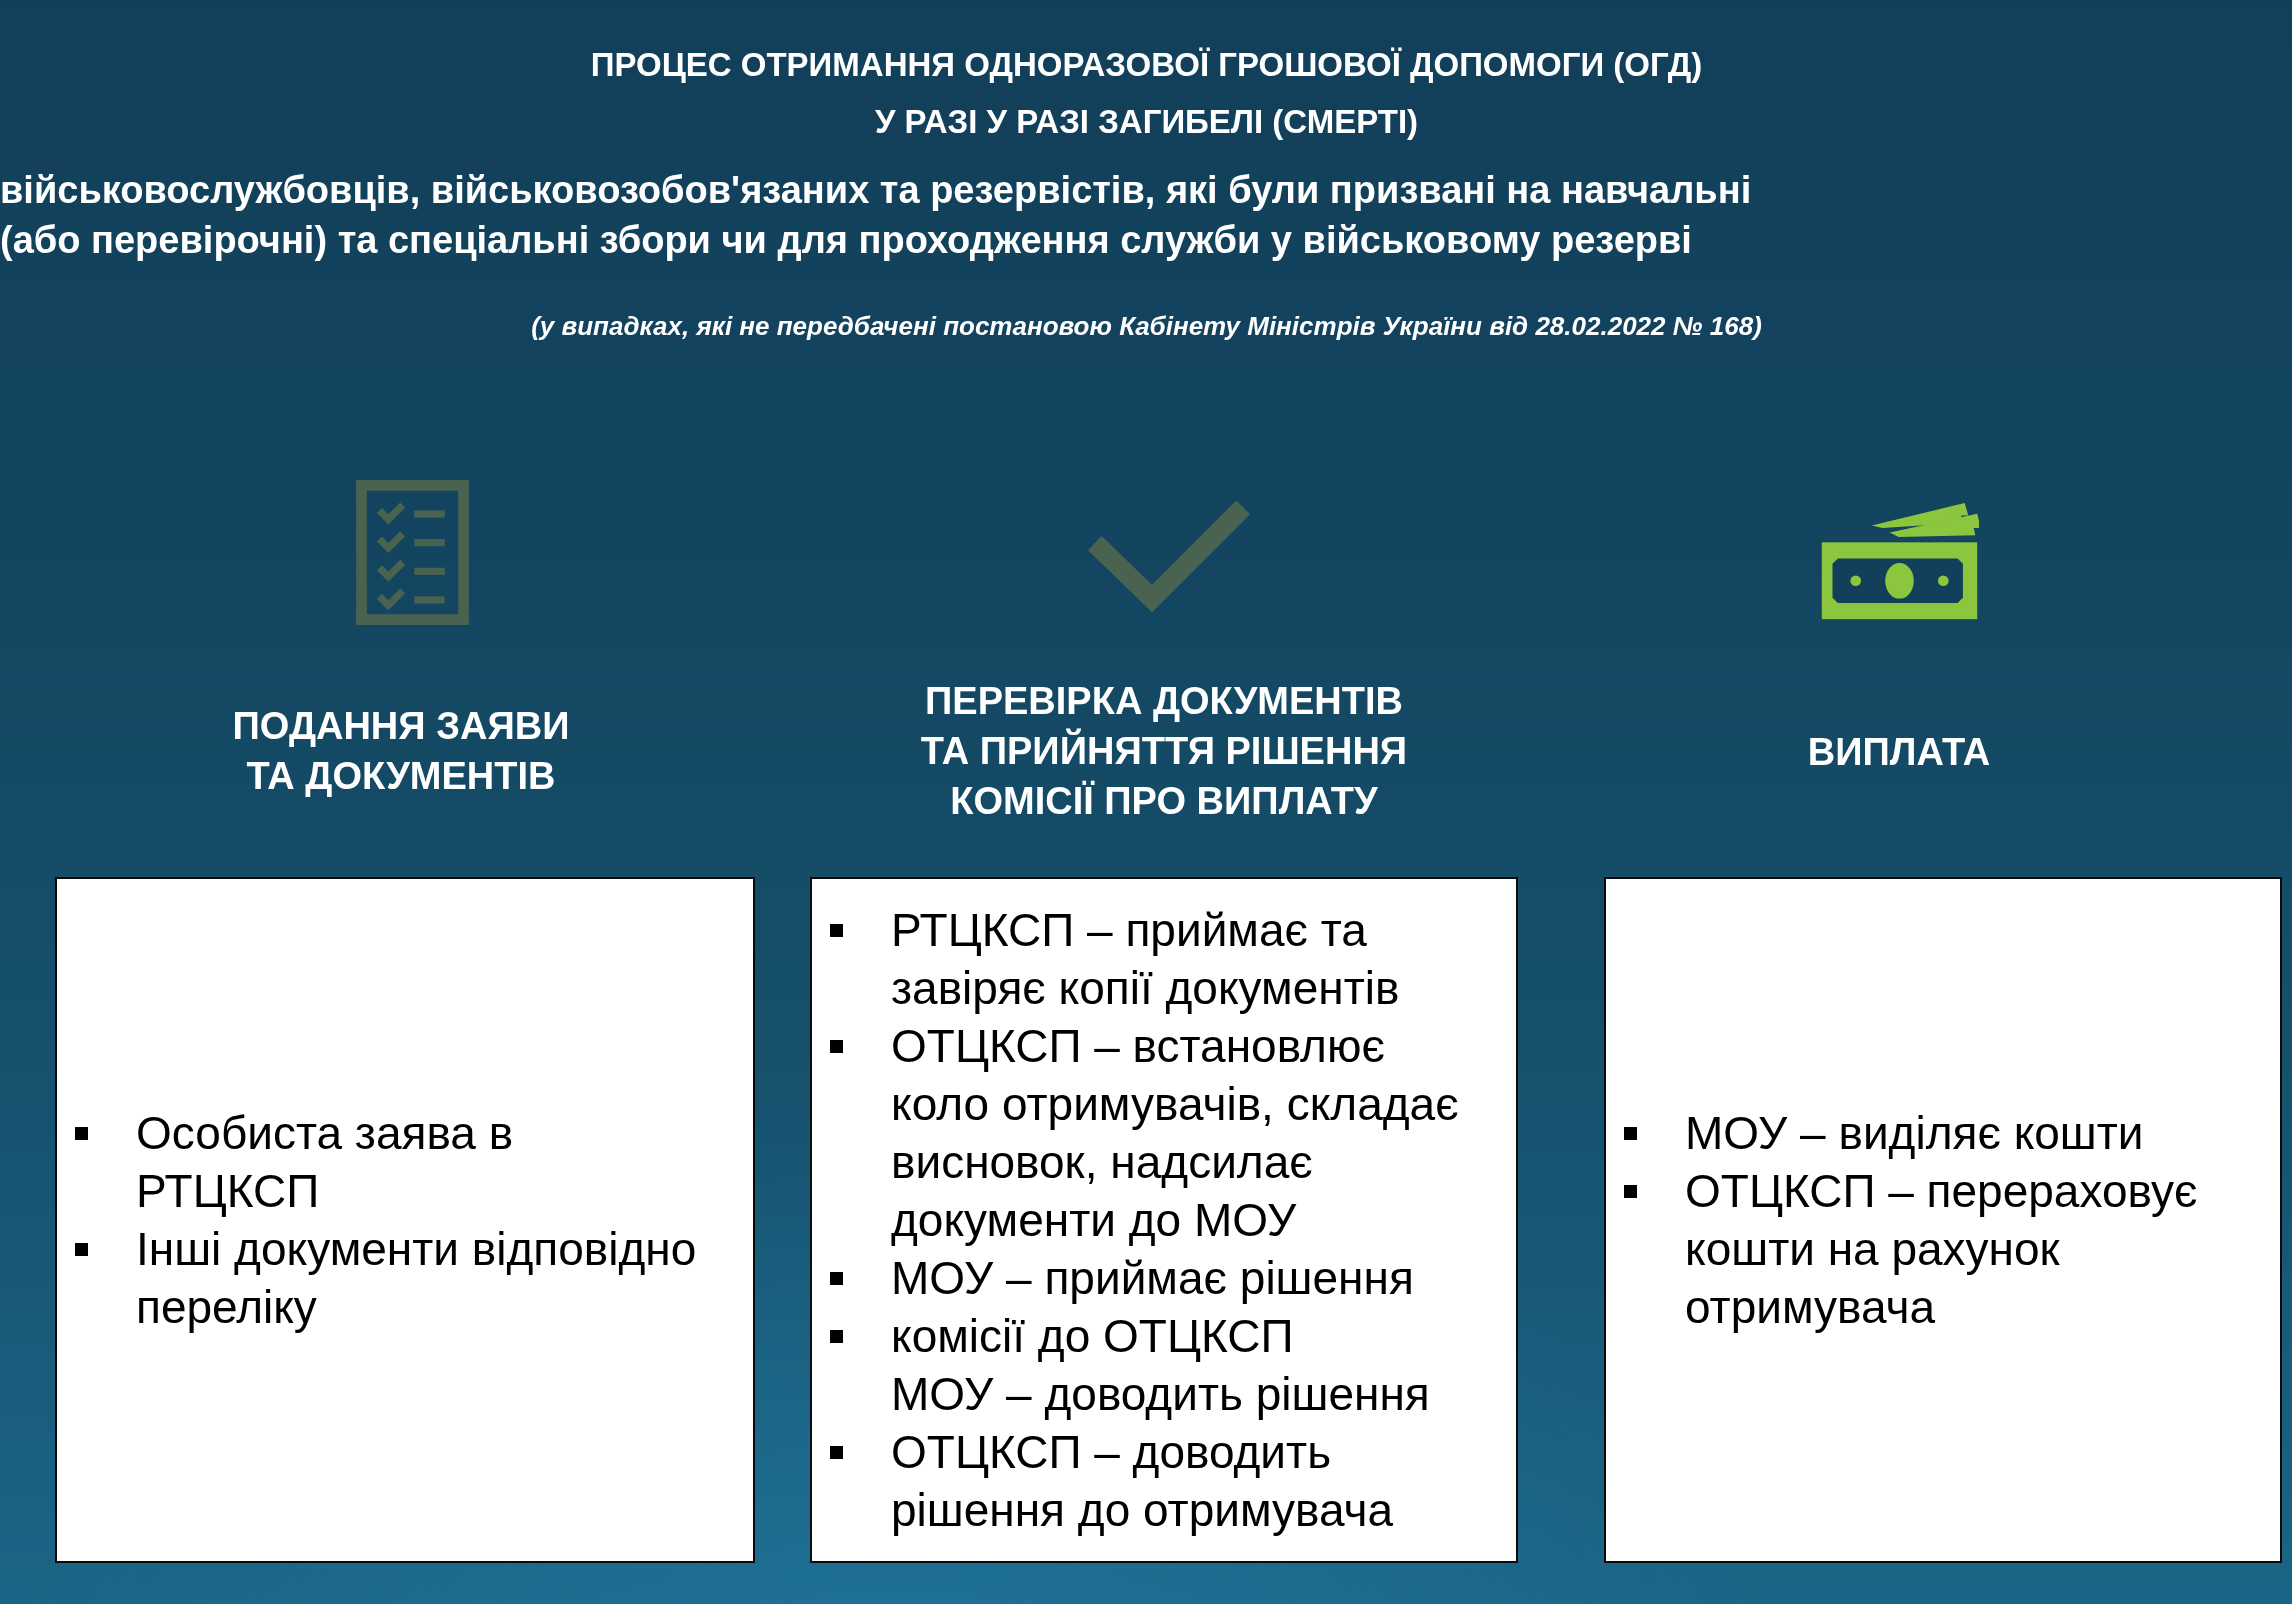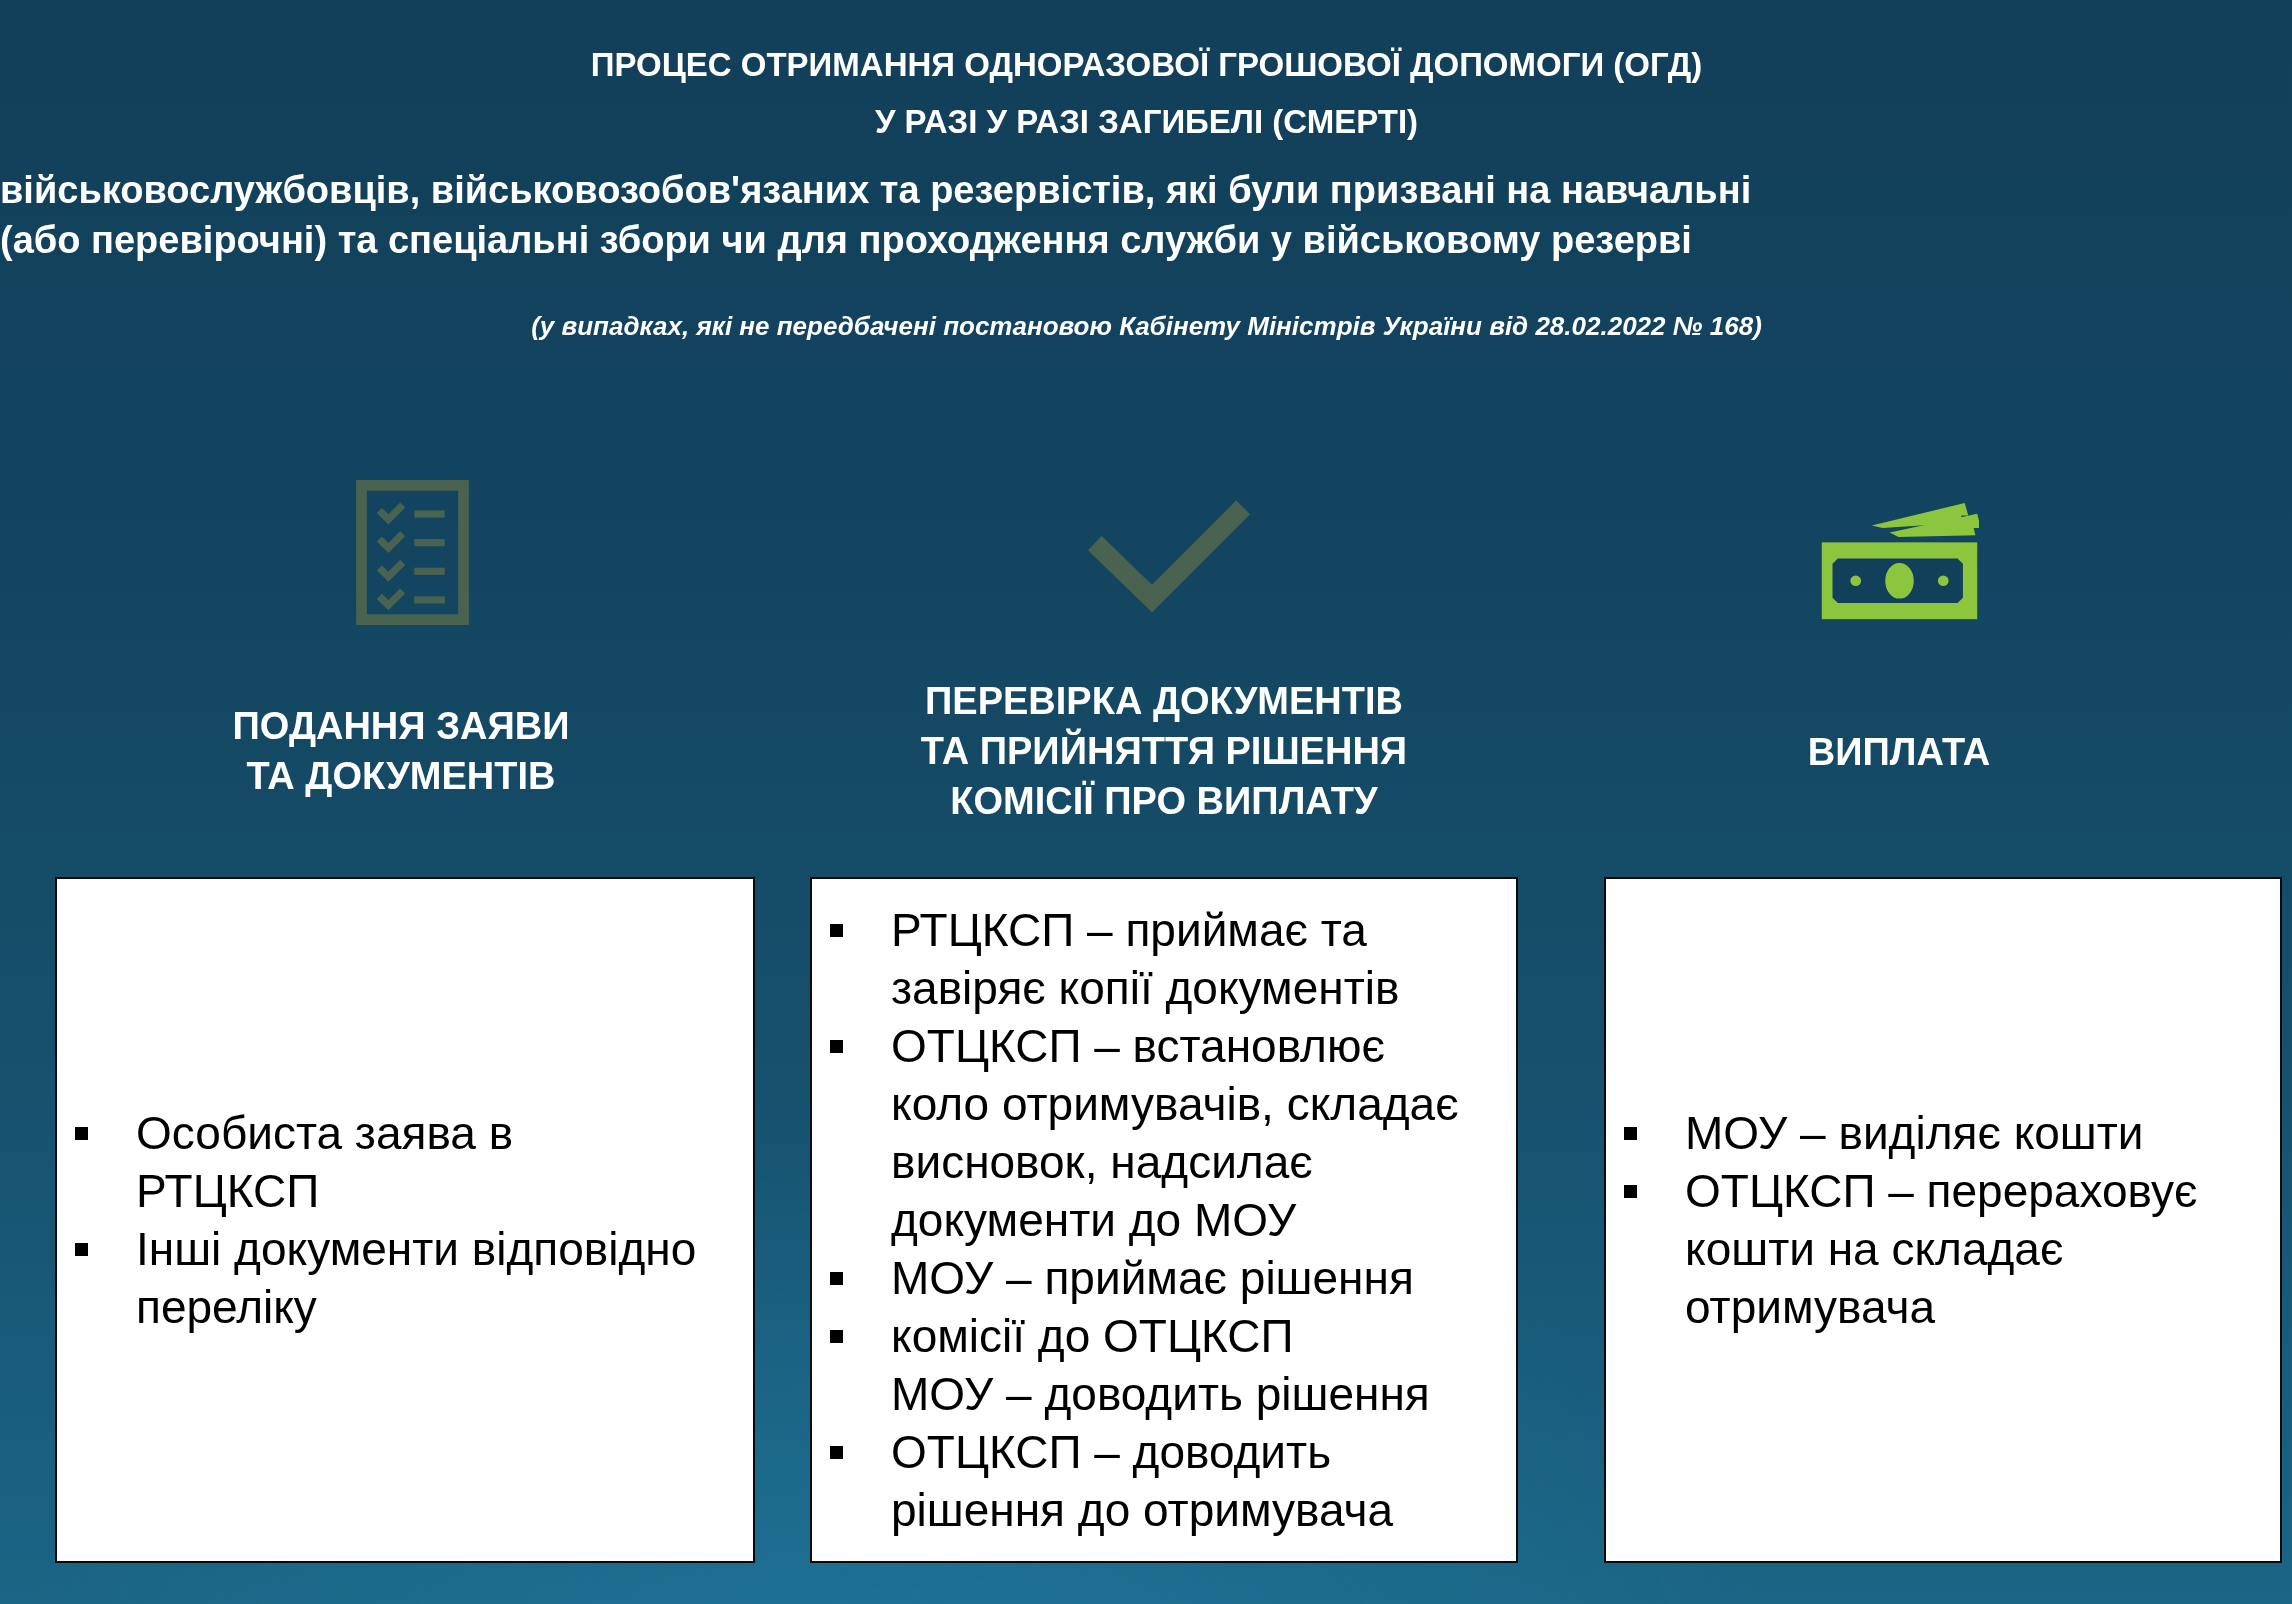--- a/index.html
+++ b/index.html
@@ -146,18 +146,18 @@
 
 <div class="box" style="left:1604px; width:678px;">
   <ul>
     <li>
       <span class="bullet"></span>
       <div>МОУ – виділяє кошти</div>
     </li>
     <li>
       <span class="bullet"></span>
       <div>ОТЦКСП – перераховує</div>
-      <div>кошти на складає</div>
+      <div>кошти на рахунок</div>
       <div>отримувача</div>
     </li>
   </ul>
 </div>
 
 
 </body></html>

